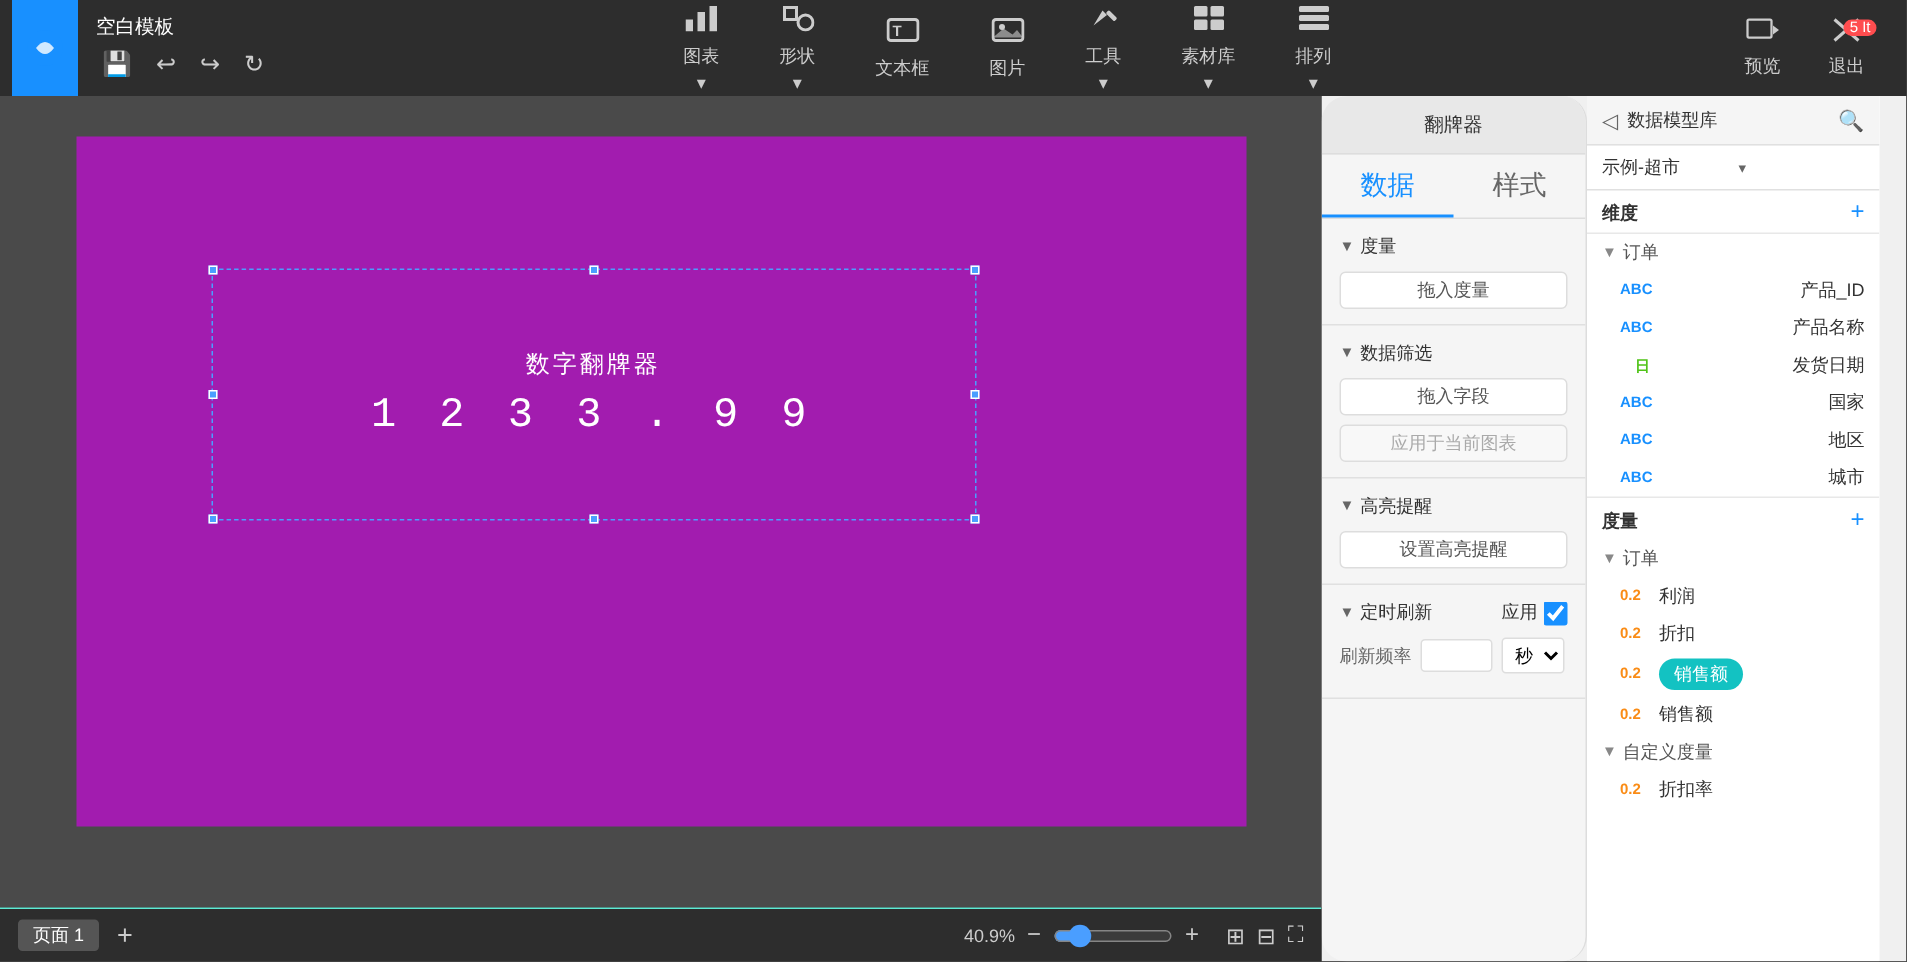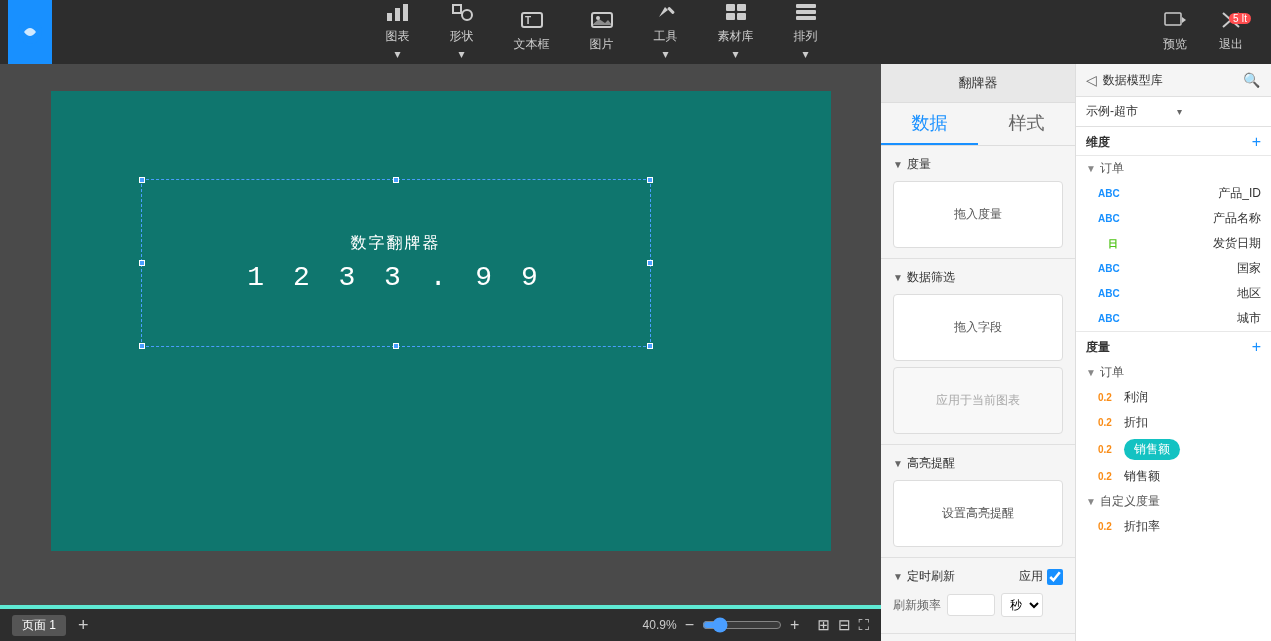--- a/index.html
+++ b/index.html
@@ -108,21 +108,21 @@
     .canvas-content {
       flex: 1;
       display: flex;
       align-items: center;
       justify-content: center;
       position: relative;
     }
     .canvas-bg {
       width: 780px;
       height: 460px;
-      background: #0f766e;
+      background: #a21caf;
       position: relative;
     }
     .canvas-widget {
       position: absolute;
       top: 88px;
       left: 90px;
       width: 510px;
       height: 168px;
       border: 1px dashed #4a9eff;
       display: flex;
@@ -160,21 +160,21 @@
     .handle.br { bottom: -3px; right: -3px; }
 
     
     .statusbar {
       height: 36px;
       background: #2d2d2d;
       display: flex;
       align-items: center;
       padding: 0 12px;
       gap: 8px;
-      border-top: 4px solid #5eead4;
+      border-top: 1px solid #5eead4;
       flex-shrink: 0;
       margin-top: 28px;
     }
     .page-tab {
       background: #555;
       color: #fff;
       padding: 2px 10px;
       border-radius: 3px;
       font-size: 12px;
       cursor: pointer;
@@ -221,26 +221,27 @@
     .right-panel {
       width: 390px;
       background: #f0f0f0;
       display: flex;
       flex-shrink: 0;
       overflow: hidden;
     }
 
     
     .flipper-panel {
-      width: 195px;
+      width: 177px;
       background: #f5f5f5;
       border-right: 1px solid #ddd;
       display: flex;
       flex-direction: column;
       overflow: hidden;
+      border-radius: 17px;
     }
     .flipper-panel-header {
       background: #e8e8e8;
       padding: 10px 12px;
       font-size: 13px;
       color: #333;
       text-align: center;
       border-bottom: 1px solid #ddd;
     }
     .flipper-tabs {
@@ -272,21 +273,21 @@
       color: #333;
       margin-bottom: 8px;
       cursor: pointer;
     }
     .flipper-section-header .chevron {
       font-size: 10px;
       color: #666;
     }
     .flipper-btn {
       width: 100%;
-      padding: 24px 0;
+      padding: 3px 0;
       background: #fff;
       border: 1px solid #ddd;
       border-radius: 4px;
       font-size: 12px;
       color: #555;
       cursor: pointer;
       text-align: center;
     }
     .flipper-btn.disabled {
       color: #aaa;
@@ -506,20 +507,29 @@
   </style>
 </head>
 <body>
 
 <div class="topbar">
   <div class="topbar-logo">
     <svg width="28" height="28" viewBox="0 0 28 28">
       <circle cx="14" cy="14" r="12" fill="#1890ff"></circle>
       <path d="M8 14 Q14 6 20 14 Q14 22 8 14Z" fill="white" opacity="0.8"></path>
     </svg>
+  </div>
+  <div class="topbar-title-area">
+    <span class="topbar-title">空白模板</span>
+    <div class="topbar-icons">
+      <button class="topbar-icon-btn" title="保存">💾</button>
+      <button class="topbar-icon-btn" title="撤销">↩</button>
+      <button class="topbar-icon-btn" title="重做">↪</button>
+      <button class="topbar-icon-btn" title="刷新">↻</button>
+    </div>
   </div>
 
   <div class="topbar-center">
     <div class="topbar-menu-item">
       <span class="icon-area">
         <svg width="22" height="18" viewBox="0 0 22 18">
             <rect x="0" y="10" width="5" height="8" fill="#ccc"></rect>
             <rect x="8" y="5" width="5" height="13" fill="#ccc"></rect>
             <rect x="16" y="1" width="5" height="17" fill="#ccc"></rect>
           </svg>

